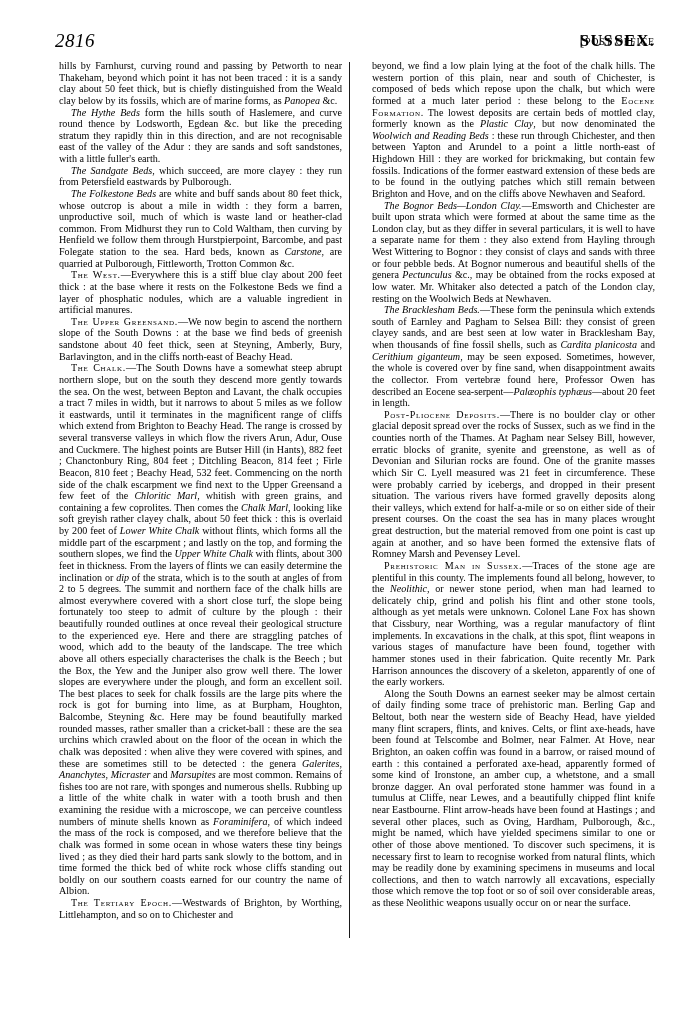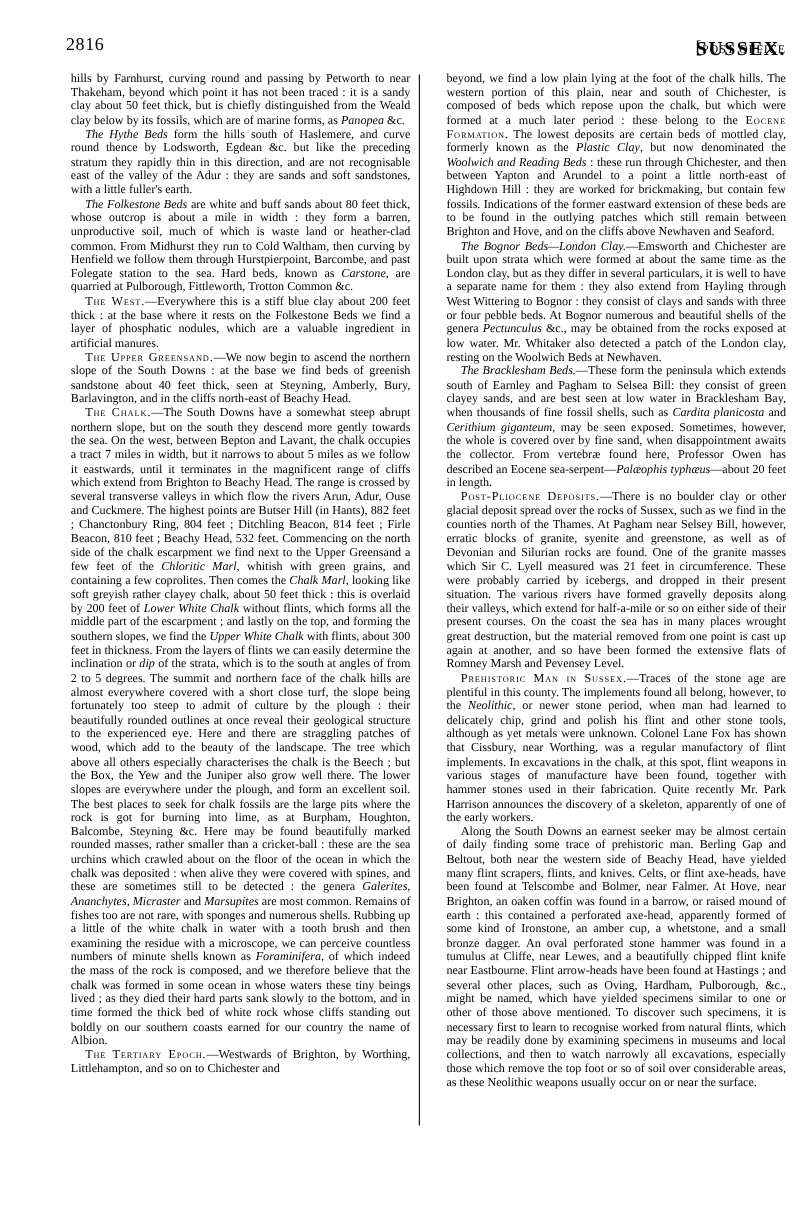--- a/index.html
+++ b/index.html
@@ -26,22 +26,23 @@
     position: absolute;
     left: 55px;
     top: 30px;
     width: 600px;
     height: 22px;
   }
   .folio {
     position: absolute;
     left: 0;
     top: 0;
-    font-size: 15px;
+    font-size: 19px;
     letter-spacing: 0.5px;
+    font-style: italic;
   }
   .running-title {
     position: absolute;
     left: 0;
     top: 1px;
     width: 600px;
     text-align: right;
     font-size: 16.5px;
     font-weight: bold;
     letter-spacing: 1.2px;
@@ -118,20 +119,21 @@
     <span class="running-title">SUSSEX.</span>
     <span class="running-side"><span class="bracket">[</span><span class="smallcaps">POST OFFICE</span></span>
   </div>
 
   <div class="columns">
     <div class="rule"></div>
 
     <div class="col col-left">
         <p class="cont"><span>hills by Farnhurst, curving round and passing by Petworth to near Thakeham, beyond which point it has not been traced : it is a sandy clay about 50 feet thick, but is chiefly distinguished from the Weald clay below by its fossils, which are of marine forms, as </span><span class="i">Panopea</span><span> &amp;c.</span></p>
         <p><span class="i">The Hythe Beds</span><span> form the hills south of Haslemere, and curve round thence by Lodsworth, Egdean &amp;c. but like the preceding stratum they rapidly thin in this direction, and are not recognisable east of the valley of the Adur : they are sands and soft sandstones, with a little fuller's earth.</span></p>
+        <p><span class="i">The Sandgate Beds</span><span>, which succeed, are more clayey : they run from Petersfield eastwards by Pulborough.</span></p>
         <p><span class="i">The Folkestone Beds</span><span> are white and buff sands about 80 feet thick, whose outcrop is about a mile in width : they form a barren, unproductive soil, much of which is waste land or heather-clad common. From Midhurst they run to Cold Waltham, then curving by Henfield we follow them through Hurstpierpoint, Barcombe, and past Folegate station to the sea. Hard beds, known as </span><span class="i">Carstone</span><span>, are quarried at Pulborough, Fittleworth, Trotton Common &amp;c.</span></p>
         <p><span class="sc">The West.</span><span>—Everywhere this is a stiff blue clay about 200 feet thick : at the base where it rests on the Folkestone Beds we find a layer of phosphatic nodules, which are a valuable ingredient in artificial manures.</span></p>
         <p><span class="sc">The Upper Greensand.</span><span>—We now begin to ascend the northern slope of the South Downs : at the base we find beds of greenish sandstone about 40 feet thick, seen at Steyning, Amberly, Bury, Barlavington, and in the cliffs north-east of Beachy Head.</span></p>
         <p><span class="sc">The Chalk.</span><span>—The South Downs have a somewhat steep abrupt northern slope, but on the south they descend more gently towards the sea. On the west, between Bepton and Lavant, the chalk occupies a tract 7 miles in width, but it narrows to about 5 miles as we follow it eastwards, until it terminates in the magnificent range of cliffs which extend from Brighton to Beachy Head. The range is crossed by several transverse valleys in which flow the rivers Arun, Adur, Ouse and Cuckmere. The highest points are Butser Hill (in Hants), 882 feet ; Chanctonbury Ring, 804 feet ; Ditchling Beacon, 814 feet ; Firle Beacon, 810 feet ; Beachy Head, 532 feet. Commencing on the north side of the chalk escarpment we find next to the Upper Greensand a few feet of the </span><span class="i">Chloritic Marl</span><span>, whitish with green grains, and containing a few coprolites. Then comes the </span><span class="i">Chalk Marl</span><span>, looking like soft greyish rather clayey chalk, about 50 feet thick : this is overlaid by 200 feet of </span><span class="i">Lower White Chalk</span><span> without flints, which forms all the middle part of the escarpment ; and lastly on the top, and forming the southern slopes, we find the </span><span class="i">Upper White Chalk</span><span> with flints, about 300 feet in thickness. From the layers of flints we can easily determine the inclination or </span><span class="i">dip</span><span> of the strata, which is to the south at angles of from 2 to 5 degrees. The summit and northern face of the chalk hills are almost everywhere covered with a short close turf, the slope being fortunately too steep to admit of culture by the plough : their beautifully rounded outlines at once reveal their geological structure to the experienced eye. Here and there are straggling patches of wood, which add to the beauty of the landscape. The tree which above all others especially characterises the chalk is the Beech ; but the Box, the Yew and the Juniper also grow well there. The lower slopes are everywhere under the plough, and form an excellent soil. The best places to seek for chalk fossils are the large pits where the rock is got for burning into lime, as at Burpham, Houghton, Balcombe, Steyning &amp;c. Here may be found beautifully marked rounded masses, rather smaller than a cricket-ball : these are the sea urchins which crawled about on the floor of the ocean in which the chalk was deposited : when alive they were covered with spines, and these are sometimes still to be detected : the genera </span><span class="i">Galerites</span><span>, </span><span class="i">Ananchytes</span><span>, </span><span class="i">Micraster</span><span> and </span><span class="i">Marsupites</span><span> are most common. Remains of fishes too are not rare, with sponges and numerous shells. Rubbing up a little of the white chalk in water with a tooth brush and then examining the residue with a microscope, we can perceive countless numbers of minute shells known as </span><span class="i">Foraminifera</span><span>, of which indeed the mass of the rock is composed, and we therefore believe that the chalk was formed in some ocean in whose waters these tiny beings lived ; as they died their hard parts sank slowly to the bottom, and in time formed the thick bed of white rock whose cliffs standing out boldly on our southern coasts earned for our country the name of Albion.</span></p>
         <p><span class="sc">The Tertiary Epoch.</span><span>—Westwards of Brighton, by Worthing, Littlehampton, and so on to Chichester and</span></p>
       </div>
 
     <div class="col col-right">
         <p class="cont"><span>beyond, we find a low plain lying at the foot of the chalk hills. The western portion of this plain, near and south of Chichester, is composed of beds which repose upon the chalk, but which were formed at a much later period : these belong to the </span><span class="sc">Eocene Formation</span><span>. The lowest deposits are certain beds of mottled clay, formerly known as the </span><span class="i">Plastic Clay</span><span>, but now denominated the </span><span class="i">Woolwich and Reading Beds</span><span> : these run through Chichester, and then between Yapton and Arundel to a point a little north-east of Highdown Hill : they are worked for brickmaking, but contain few fossils. Indications of the former eastward extension of these beds are to be found in the outlying patches which still remain between Brighton and Hove, and on the cliffs above Newhaven and Seaford.</span></p>
         <p><span class="i">The Bognor Beds—London Clay.</span><span>—Emsworth and Chichester are built upon strata which were formed at about the same time as the London clay, but as they differ in several particulars, it is well to have a separate name for them : they also extend from Hayling through West Wittering to Bognor : they consist of clays and sands with three or four pebble beds. At Bognor numerous and beautiful shells of the genera </span><span class="i">Pectunculus</span><span> &amp;c., may be obtained from the rocks exposed at low water. Mr. Whitaker also detected a patch of the London clay, resting on the Woolwich Beds at Newhaven.</span></p>

